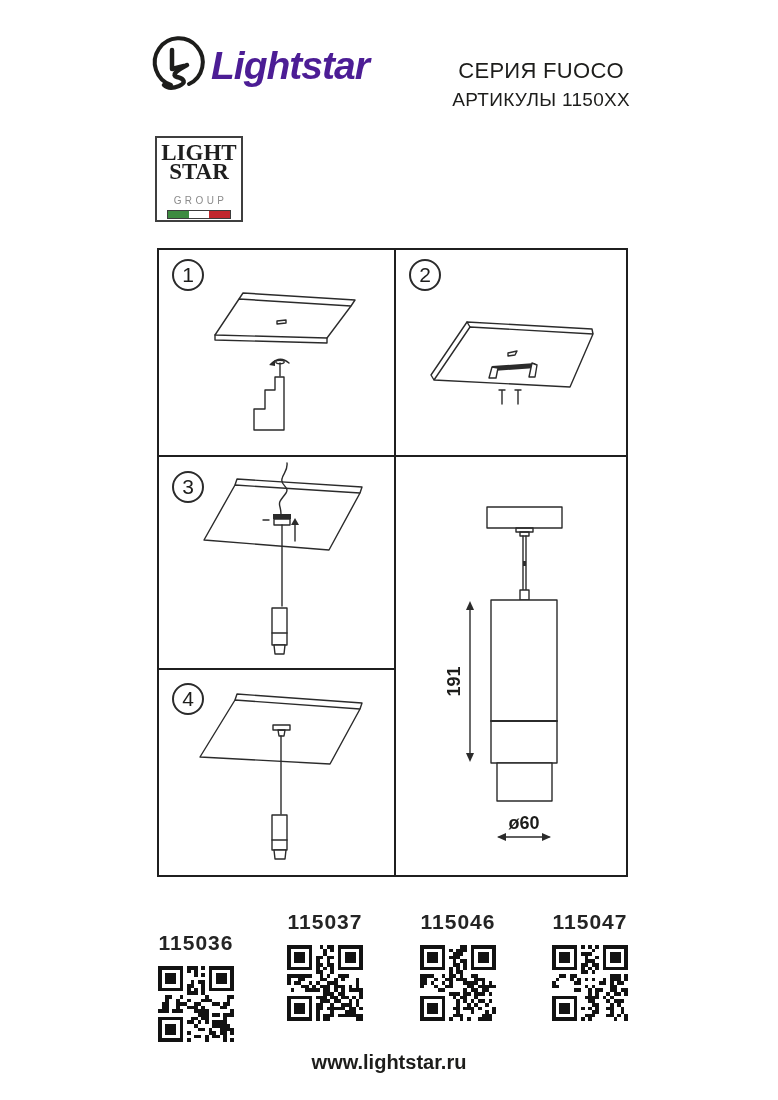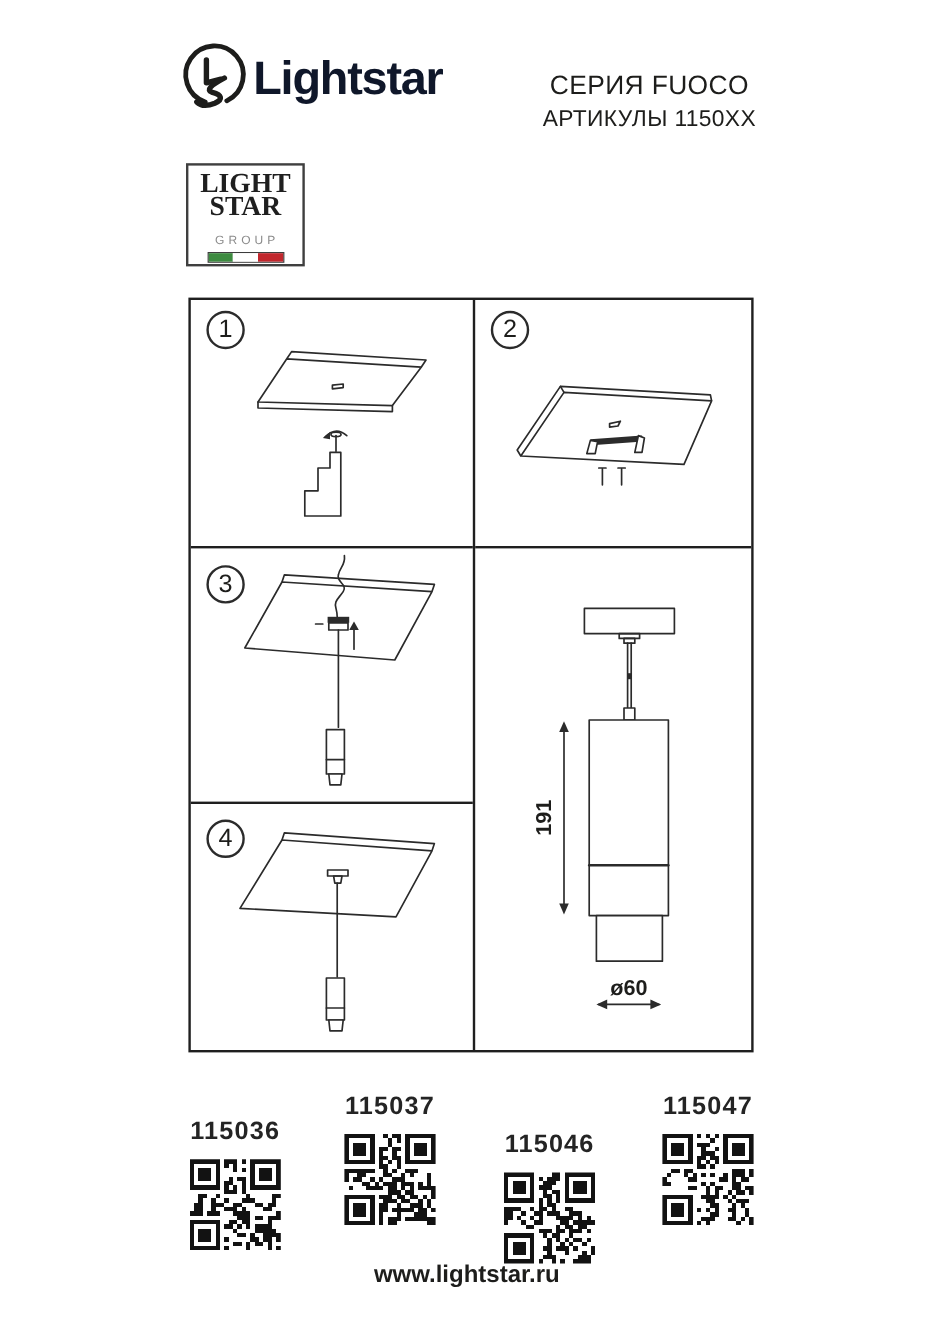--- a/index.html
+++ b/index.html
@@ -1,27 +1,27 @@
 <!DOCTYPE html>
 <html><head>
 <meta charset="utf-8">
 <style>
   html,body{margin:0;padding:0;background:#ffffff;}
   .page{position:relative;width:778px;height:1100px;background:#fff;overflow:hidden;
         font-family:"Liberation Sans",sans-serif;color:#1d1d1b;margin:0 auto;}
   .abs{position:absolute;}
 
   
-  .wordmark{left:211px;top:44px;font-size:39px;font-weight:bold;letter-spacing:-1px;color:#0f172a;}
+  .wordmark{left:211px;top:44px;font-size:39px;font-weight:bold;letter-spacing:-1px;color:#4c1d95;font-style:italic;}
   .series-block{right:148px;top:56px;text-align:center;font-weight:normal;line-height:29px;}
   .series-line1{font-size:22px;letter-spacing:.3px;}
   .series-line2{font-size:19px;letter-spacing:.3px;}
 
   
-  .group-box{left:155px;top:136px;width:99px;height:86px;border:2px solid #3f3f3f;
+  .group-box{left:155px;top:136px;width:88px;height:86px;border:2px solid #3f3f3f;
              box-sizing:border-box;text-align:center;padding-top:5px;background:#fff;}
   .group-l1,.group-l2{font-family:"Liberation Serif",serif;font-weight:bold;font-size:23px;
              line-height:19px;letter-spacing:0;color:#1f1f1f;}
   .group-l3{font-size:10px;letter-spacing:3.4px;color:#8b8b8b;margin-top:14px;margin-left:3px;}
   .flag{width:62px;height:7px;margin:4px auto 0;border:1px solid #3c3c3c;display:flex;box-sizing:content-box;}
   .flag span{flex:1;height:100%;display:block;}
 
   
   .title-block{left:280px;top:146px;width:364px;font-weight:bold;line-height:29px;color:#1d1d1b;}
   .title-l1{font-size:21px;word-spacing:15px;letter-spacing:.4px;white-space:nowrap;}
@@ -624,21 +624,21 @@
           <rect x="4" y="20" width="1" height="1" fill="#121212"></rect>
           <rect x="5" y="20" width="1" height="1" fill="#121212"></rect>
           <rect x="6" y="20" width="1" height="1" fill="#121212"></rect>
           <rect x="8" y="20" width="1" height="1" fill="#121212"></rect>
           <rect x="10" y="20" width="1" height="1" fill="#121212"></rect>
           <rect x="11" y="20" width="1" height="1" fill="#121212"></rect>
           <rect x="19" y="20" width="1" height="1" fill="#121212"></rect>
           <rect x="20" y="20" width="1" height="1" fill="#121212"></rect>
         </svg></div>
   </div>
-  <div class="article-item" style="left:420px;top:910px;margin-top:32px;">
+  <div class="article-item" style="left:420px;top:910px;">
     <div class="article-code">115046</div>
     <div class="qr"><svg width="76" height="76" viewBox="0 0 21 21" shape-rendering="crispEdges">
           <rect width="21" height="21" fill="#fff"></rect>
           <rect x="0" y="0" width="1" height="1" fill="#121212"></rect>
           <rect x="1" y="0" width="1" height="1" fill="#121212"></rect>
           <rect x="2" y="0" width="1" height="1" fill="#121212"></rect>
           <rect x="3" y="0" width="1" height="1" fill="#121212"></rect>
           <rect x="4" y="0" width="1" height="1" fill="#121212"></rect>
           <rect x="5" y="0" width="1" height="1" fill="#121212"></rect>
           <rect x="6" y="0" width="1" height="1" fill="#121212"></rect>

